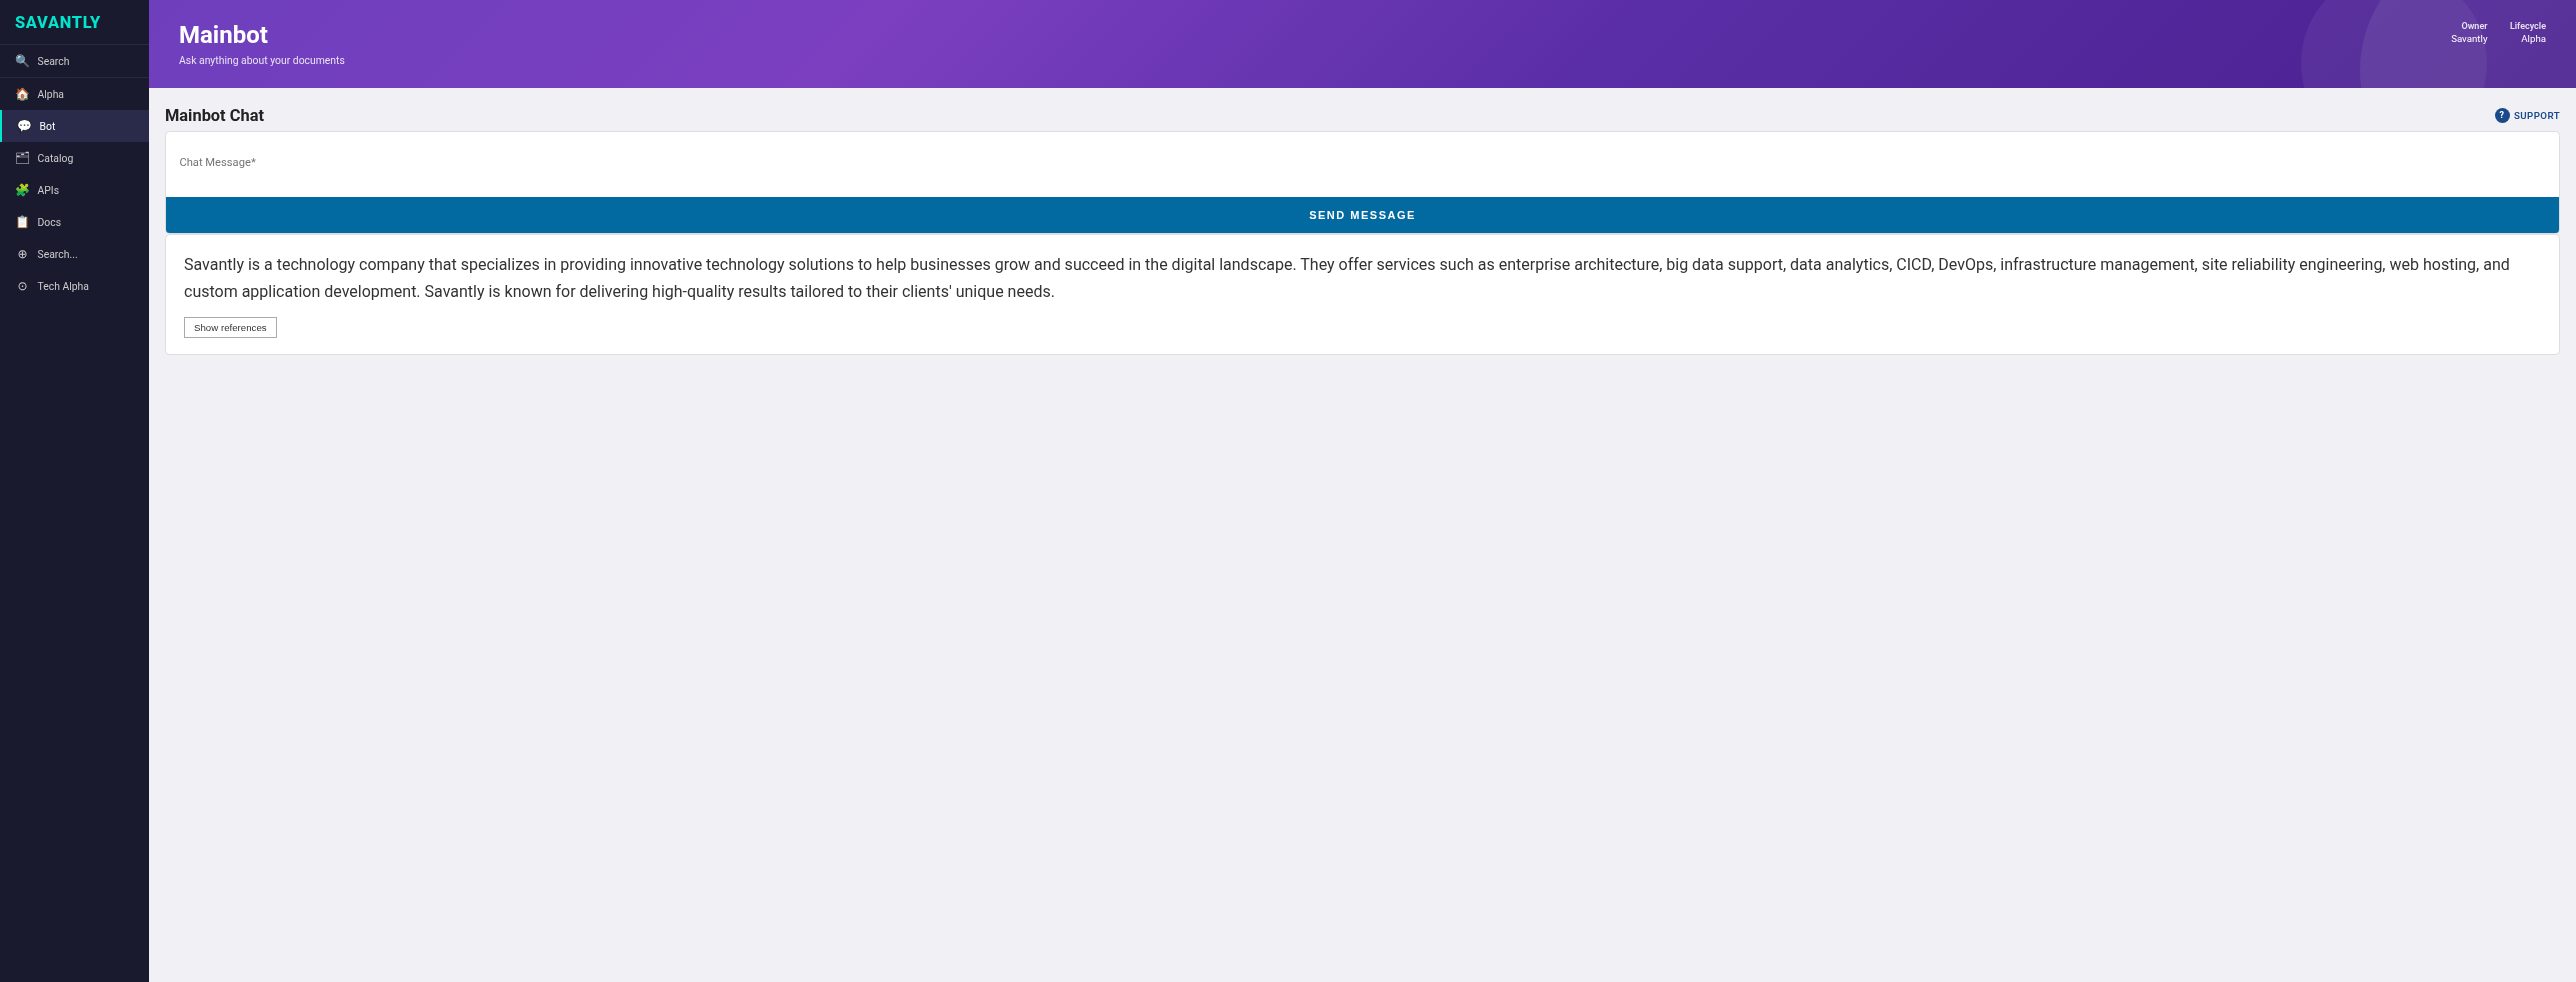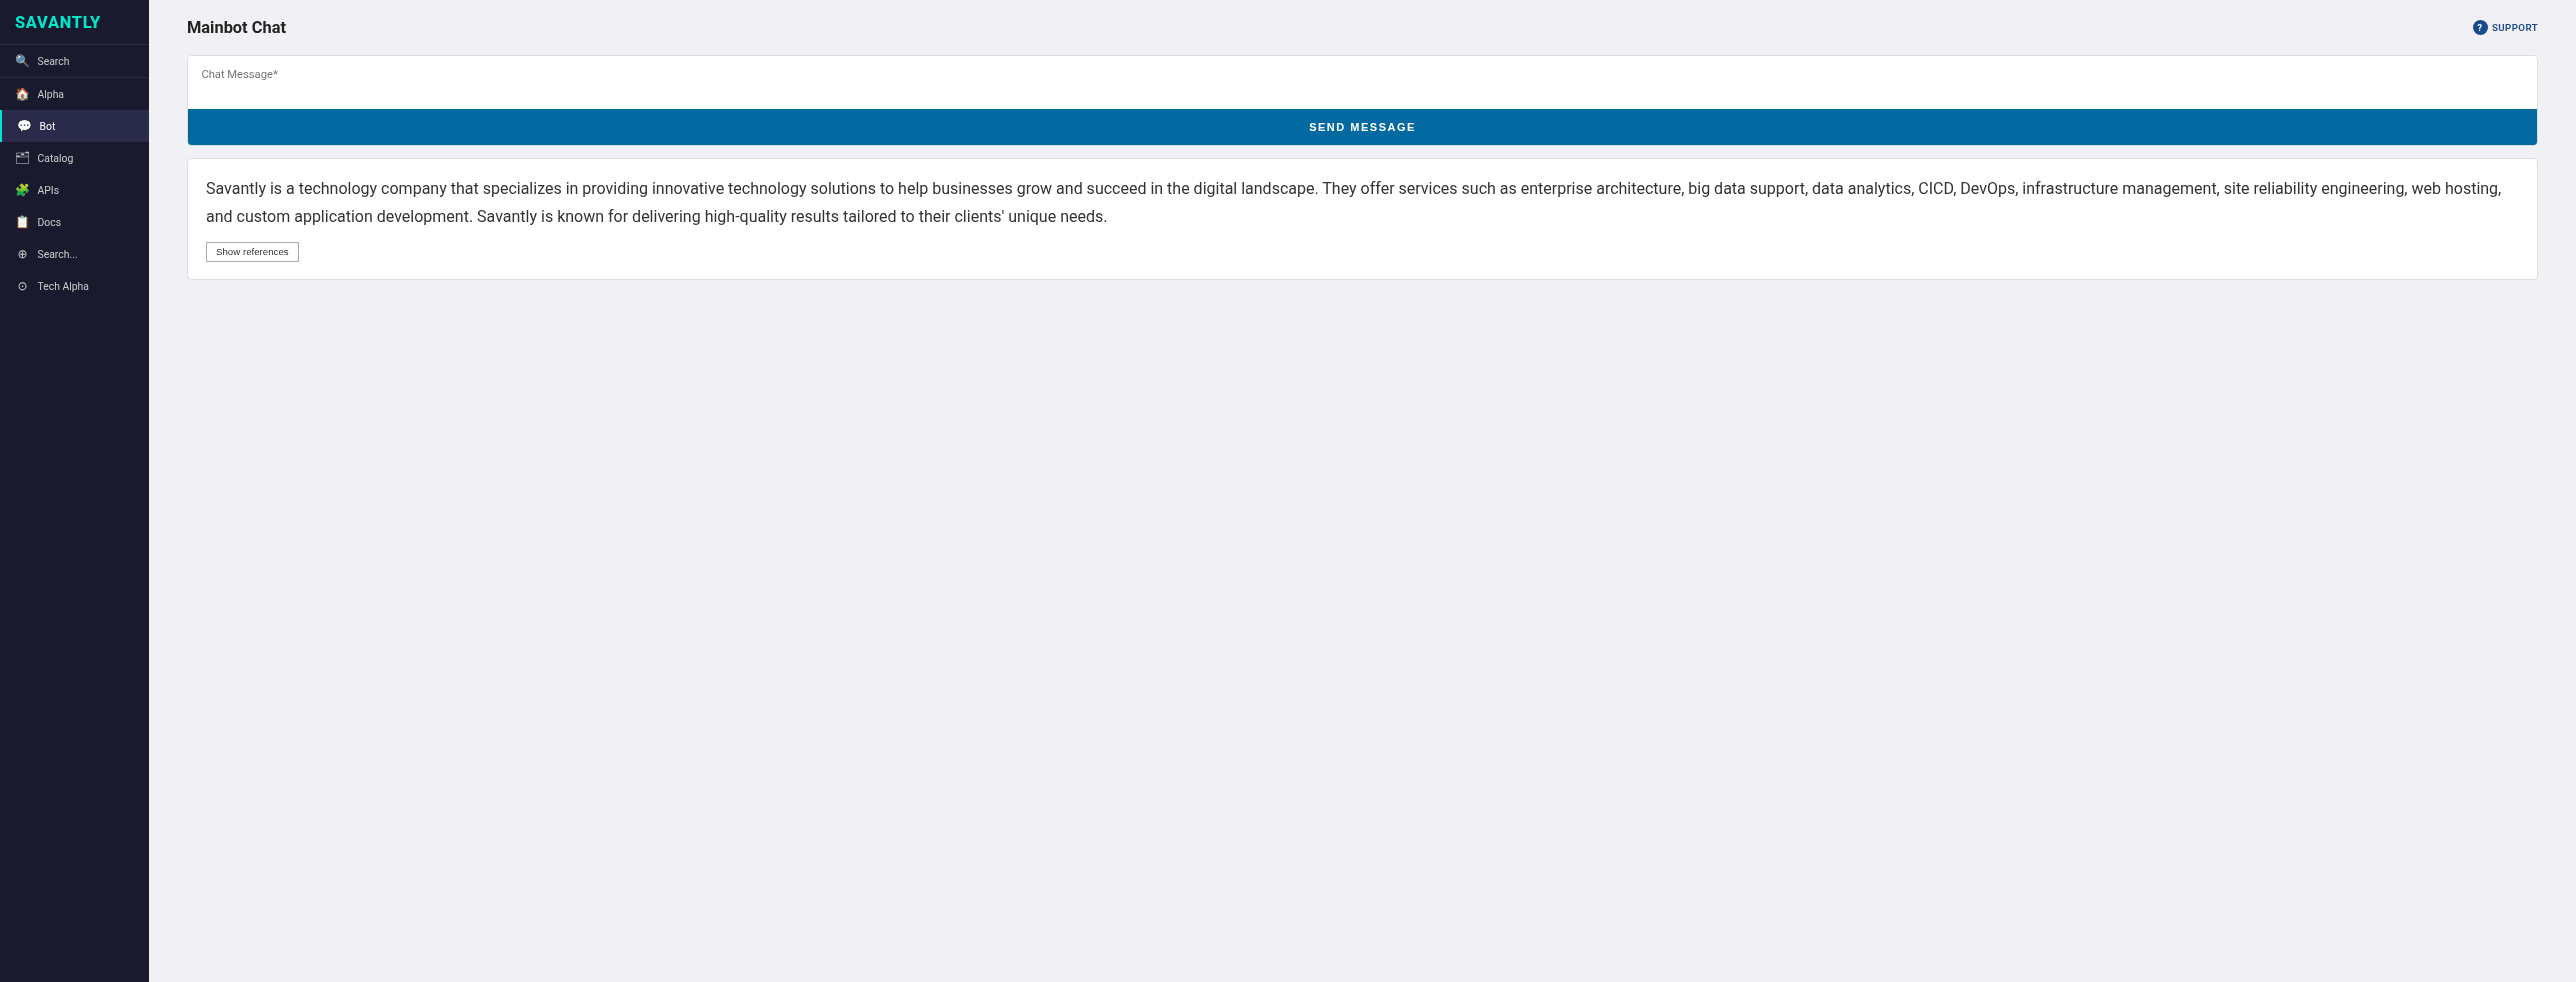--- a/index.html
+++ b/index.html
@@ -147,24 +147,24 @@
     }
 
     .meta-value {
       font-size: 9.7px;
       color: #fff;
     }
 
     
     #chat-area {
       flex: 1;
-      padding: 18px 38px;
+      padding: 18px 16px;
       display: flex;
       flex-direction: column;
-      gap: 12px;
+      gap: 0;
     }
 
     #chat-header {
       display: flex;
       justify-content: space-between;
       align-items: center;
       margin-bottom: 6px;
     }
 
     #chat-title {
@@ -208,20 +208,21 @@
 
     #chat-input {
       width: 100%;
       padding: 12px 13.4px;
       border: none;
       outline: none;
       font-size: 11.2px;
       color: #555;
       resize: none;
       font-family: inherit;
+      margin-top: 12px;
     }
 
     #send-button {
       width: 100%;
       background: #0369a1;
       color: #fff;
       border: none;
       padding: 12px;
       font-size: 11px;
       font-weight: 700;
@@ -311,20 +312,36 @@
     <span>Search...</span>
   </div>
   <div class="nav-item">
     <span class="nav-icon">⊙</span>
     <span>Tech Alpha</span>
   </div>
 </nav>
 
 <main id="main">
 
+  <header id="header-banner">
+    <div id="header-title-area">
+      <h1 id="bot-title">Mainbot</h1>
+      <p id="bot-subtitle">Ask anything about your documents</p>
+    </div>
+    <div id="header-meta">
+      <div class="meta-item">
+        <span class="meta-label">Owner</span>
+        <span class="meta-value">Savantly</span>
+      </div>
+      <div class="meta-item">
+        <span class="meta-label">Lifecycle</span>
+        <span class="meta-value">Alpha</span>
+      </div>
+    </div>
+  </header>
 
   <section id="chat-area">
 
     <div id="chat-header">
       <h2 id="chat-title">Mainbot Chat</h2>
       <div id="support-link">
         <div id="support-icon">?</div>
         <span>SUPPORT</span>
       </div>
     </div>

